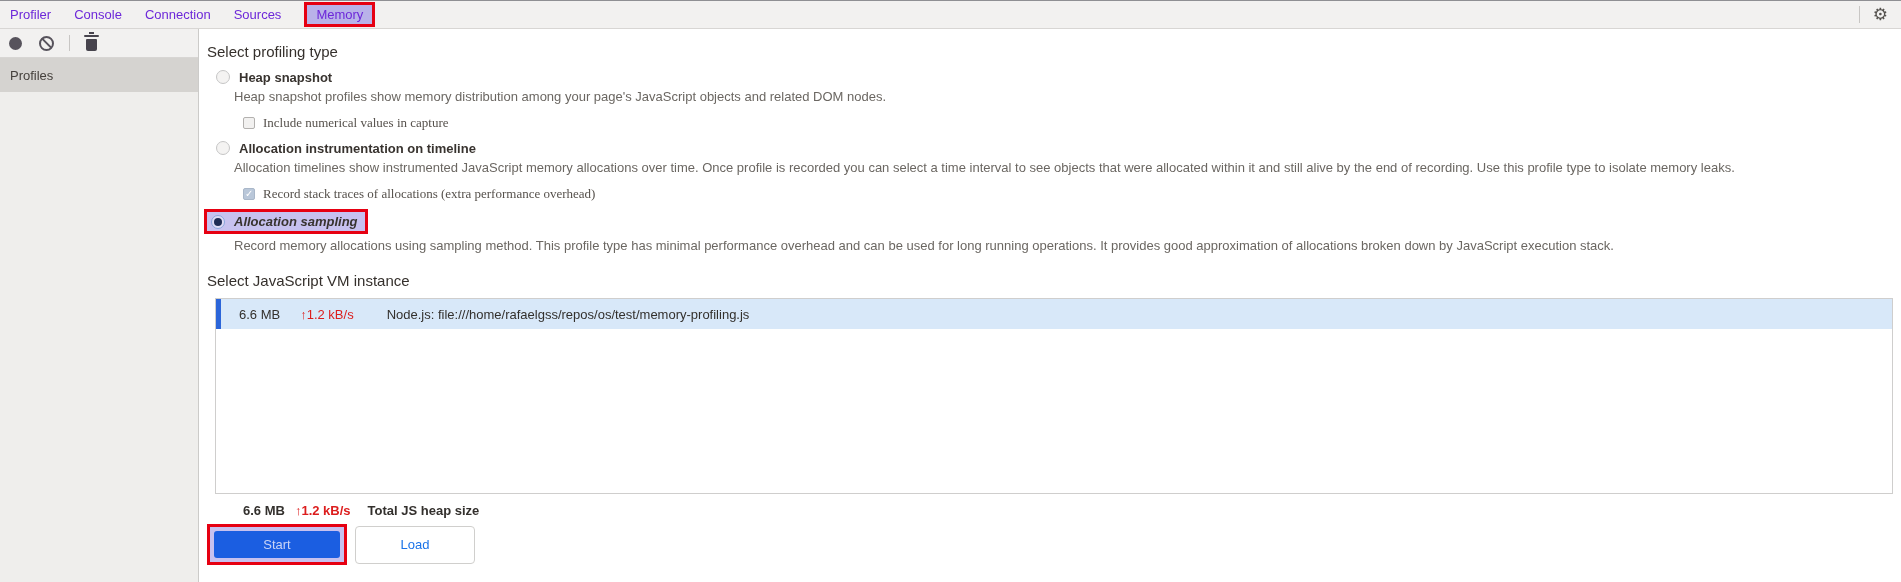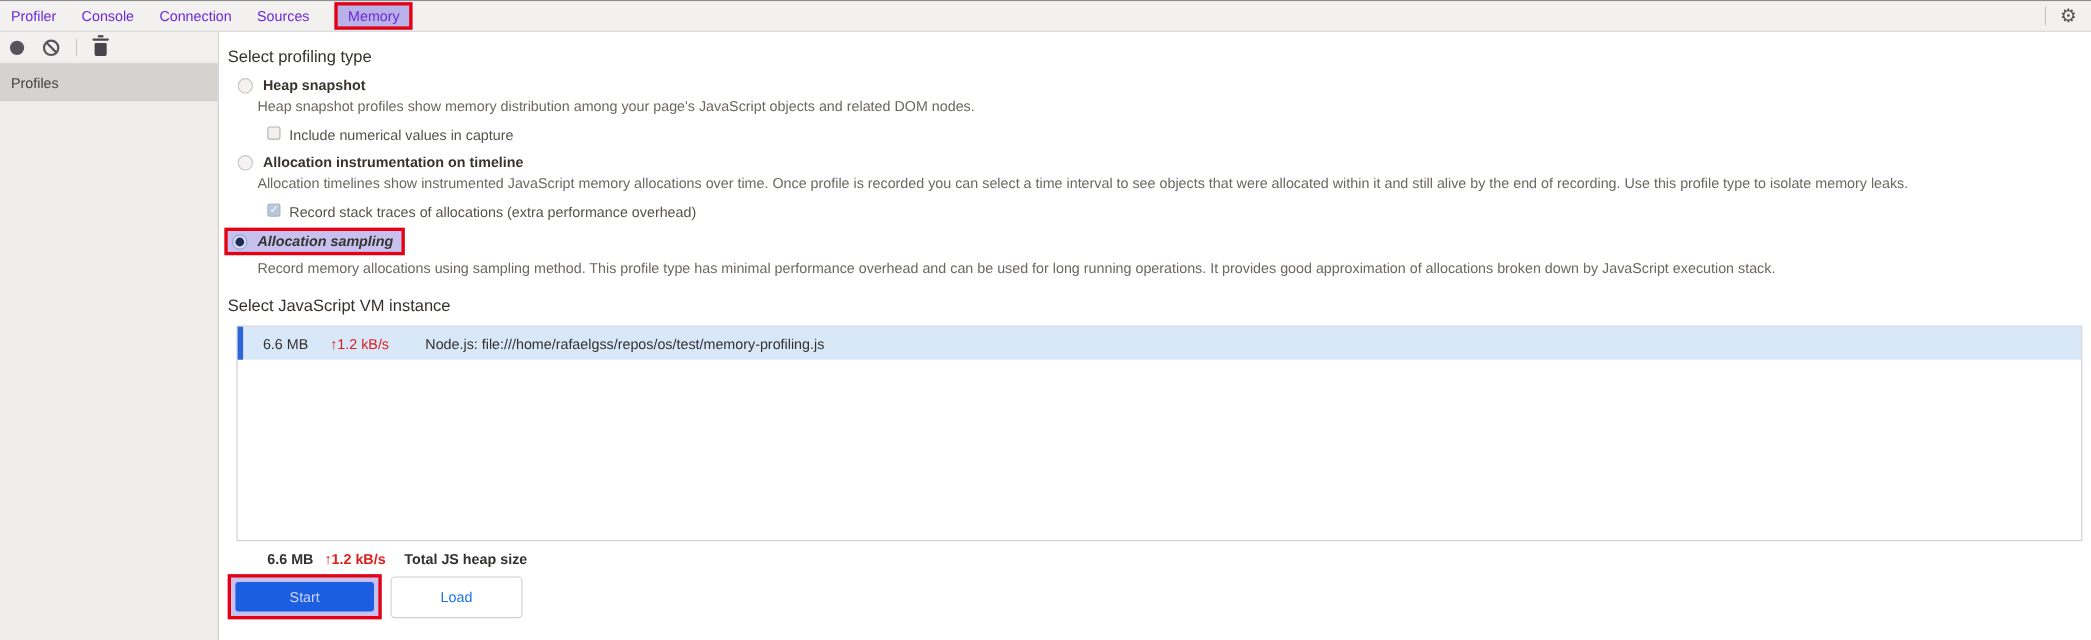--- a/index.html
+++ b/index.html
@@ -43,27 +43,27 @@
   .icon-trash::before { content:''; position:absolute; top:-4px; left:-2px; width:15px; height:2px; background:#47444d; border-radius:1px; }
   .icon-trash::after  { content:''; position:absolute; top:-7px; left:3px;  width:5px;  height:2px; background:#47444d; }
   .profiles-row {
     height:34px; background:#d5d3d0; display:flex; align-items:center;
     padding-left:10px; font-size:13px; color:#45403c;
   }
 
   
   .content { flex:1; padding:0 8px; background:#fff; overflow:hidden; }
   .section-heading { font-size:15px; font-weight:normal; color:#35302c; margin:14px 0 0 0; }
-  .radio-row { display:flex; align-items:center; gap:9px; margin:10px 0 0 9px; }
+  .radio-row { display:flex; gap:9px; margin:10px 0 0 9px; }
   .radio { width:14px; height:14px; border-radius:50%; border:1px solid #c6c6c6; background:#f4f3f2; flex:none; }
   .radio.selected { border:1px solid #8aa6dc; background:#eef3fc; position:relative; }
   .radio.selected::after { content:''; position:absolute; inset:2px; border-radius:50%; background:#1f2c55; }
   .opt-label { font-size:13px; font-weight:bold; color:#38332f; white-space:nowrap; }
   .opt-desc { font-size:13px; color:#6b6762; margin:3px 0 0 27px; line-height:18px; white-space:nowrap; }
-  .check-row { display:flex; align-items:flex-start; gap:8px; margin:9px 0 0 36px; }
+  .check-row { display:flex; align-items:center; gap:8px; margin:9px 0 0 36px;font-family:Liberation Serif, serif; }
   .checkbox { width:12px; height:12px; border:1px solid #b3b1af; background:#f2f1f0; border-radius:2px; flex:none; }
   .checkbox.checked-disabled {
     background:#b9c7d9; border-color:#a9b7c9; position:relative;
   }
   .checkbox.checked-disabled::after {
     content:'✓'; position:absolute; left:1px; top:-1px; font-size:10px; color:#ffffff;
   }
   .check-label { font-size:13px; color:#56514c; white-space:nowrap; }
   .ann-box {
     display:inline-flex; align-items:center; gap:9px;

